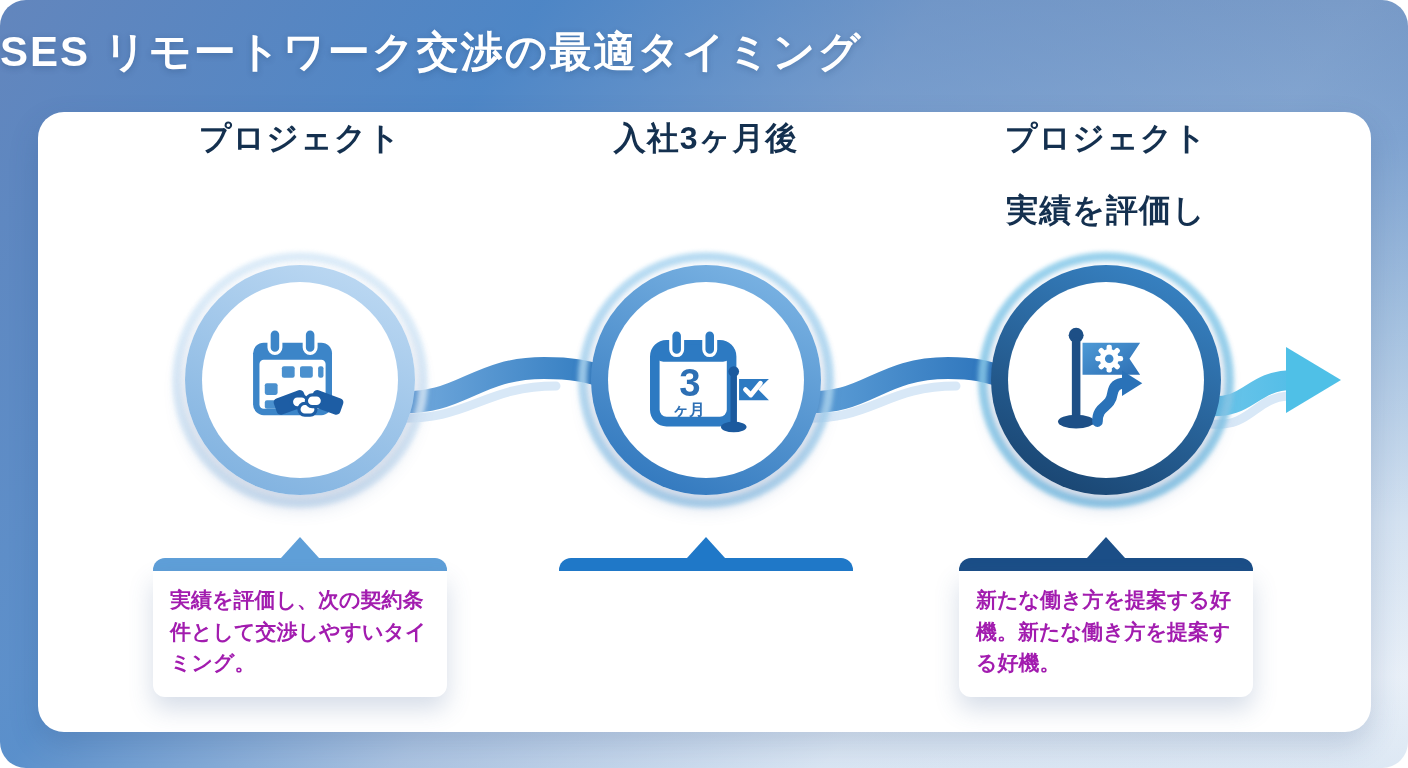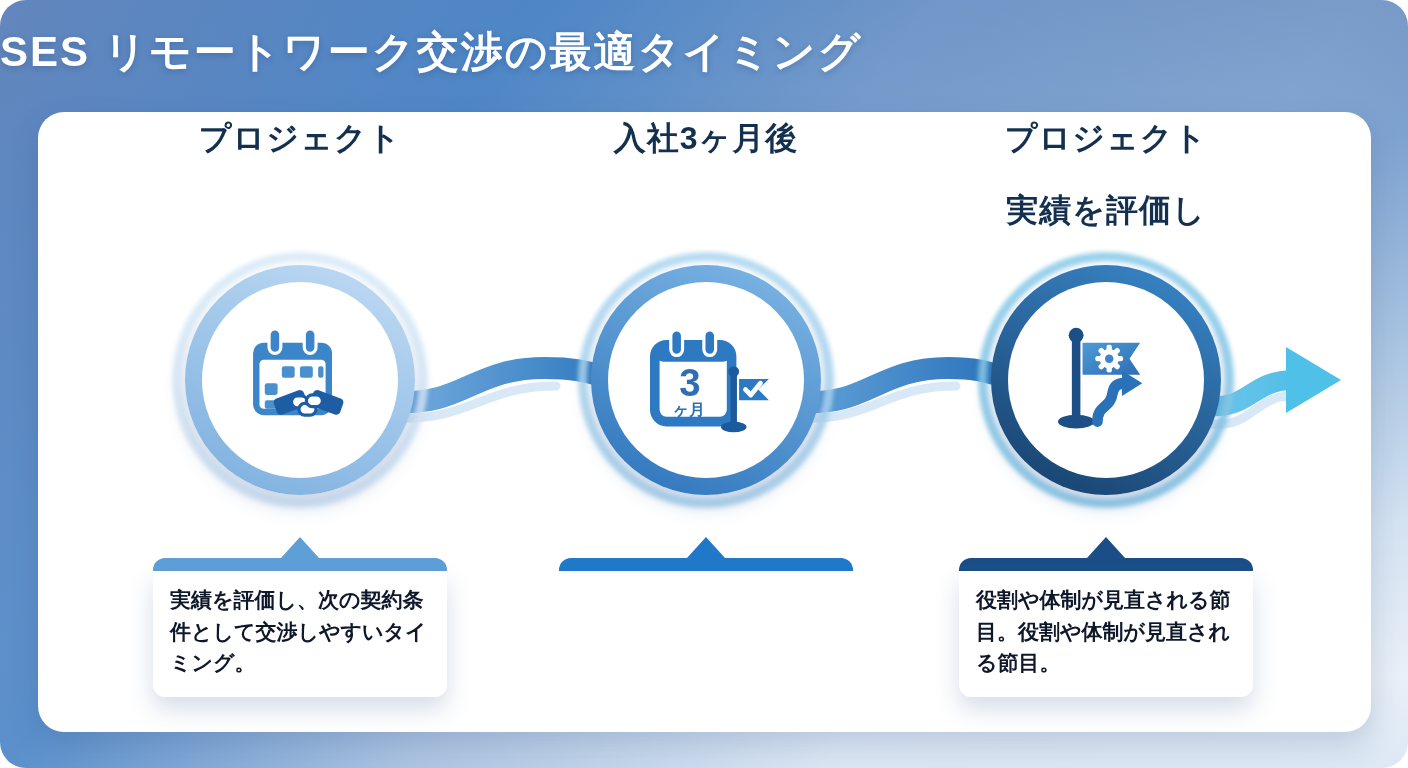--- a/index.html
+++ b/index.html
@@ -60,21 +60,21 @@
   .bubble { position:absolute; left:3px; top:419px; width:294px; }
   .bubble-pointer {
     width:0; height:0; margin:0 auto;
     border-left:19px solid transparent; border-right:19px solid transparent;
     border-bottom:21px solid var(--accent,#4a90d0);
   }
   .bubble-bar { height:13px; background:var(--accent,#4a90d0); border-radius:12px 12px 0 0; }
   .bubble-body {
     background:#ffffff; border-radius:0 0 12px 12px; padding:13px 17px 18px;
     box-shadow:0 12px 24px rgba(70,100,150,.22);
-    font-size:21px; font-weight:600; color:#0f172a; line-height:1.5; text-align:left;
+    font-size:21px; font-weight:600; color:#a21caf; line-height:1.5; text-align:left;
   }
 </style>
 </head>
 <body>
 
 <div class="page">
   <div class="bg"></div>
 
   <h1 class="main-title">SES リモートワーク交渉の最適タイミング</h1>
 
@@ -210,16 +210,16 @@
           <g>
             <path d="M 52 94 C 52 78 64 82 66 68 C 67 61 71 58 77 58" fill="none" stroke="#2a72b8" stroke-width="10" stroke-linecap="round"></path>
             <polygon points="75,46 75,70 94,58" fill="#2a72b8"></polygon>
           </g>
         </svg>
       </div>
     </div>
     <div class="bubble">
       <div class="bubble-pointer"></div>
       <div class="bubble-bar"></div>
-      <p class="bubble-body">役割や体制が見直される節目。役割や体制が見直される節目。</p>
+      <p class="bubble-body">新たな働き方を提案する好機。新たな働き方を提案する好機。</p>
     </div>
   </section>
 </div>
 
 </body></html>

